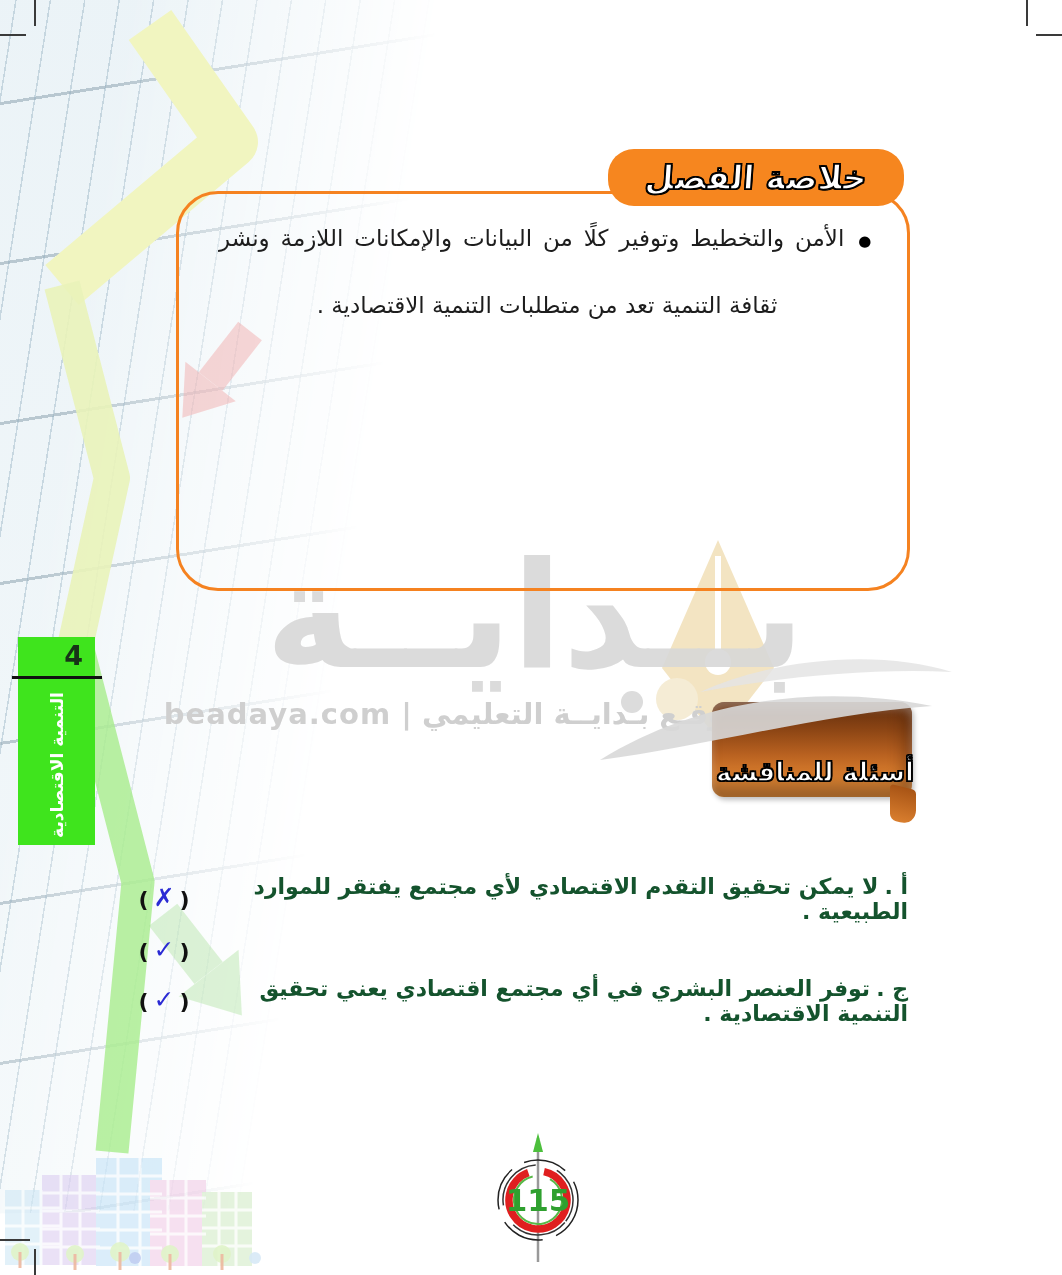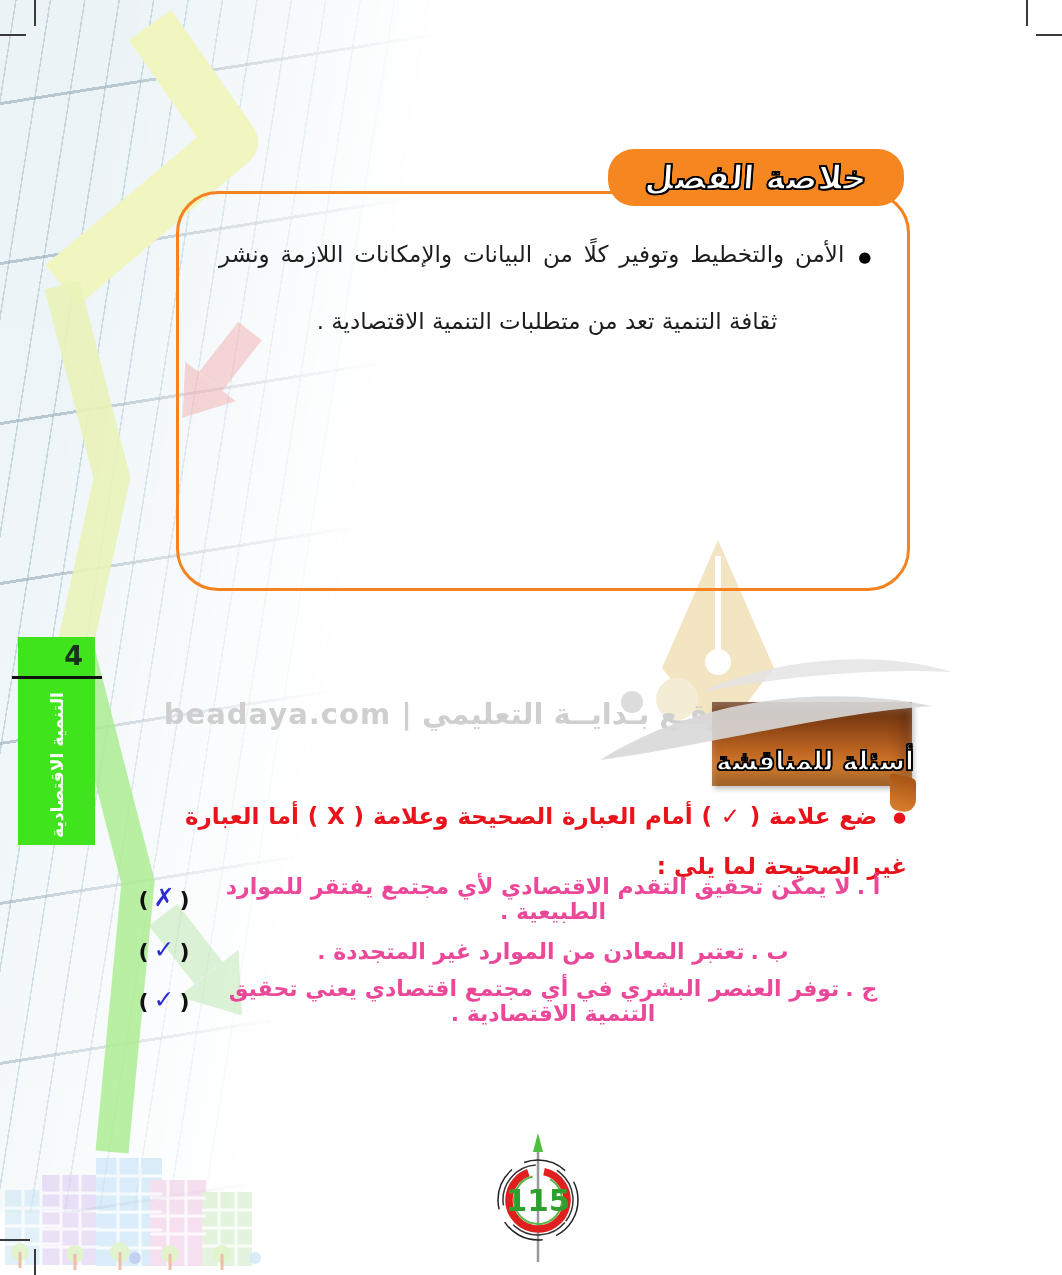--- a/index.html
+++ b/index.html
@@ -23,49 +23,49 @@
   .crop{position:absolute;background:#3a3a3a;z-index:6;}
 
   
   .summary-header{position:absolute;left:608px;top:149px;width:296px;height:57px;z-index:3;
     background:#F6861F;border-radius:26px;display:flex;align-items:center;justify-content:center;}
   .summary-header span{font-size:33px;font-weight:bold;color:#fff;transform:skewX(-4deg);
     -webkit-text-stroke:1.6px #000;text-shadow:1px 1px 0 #000,-1px 1px 0 #000,1px -1px 0 #000,-1px -1px 0 #000;}
 
   
   .summary-box{position:absolute;left:176px;top:191px;width:734px;height:400px;z-index:3;
-    border:3px solid #F58220;border-radius:42px;padding:28px 32px 0 40px;background:transparent;}
+    border:3px solid #F58220;border-radius:42px;padding:12px 32px 0 40px;background:transparent;}
   .s-bullet{direction:rtl;text-align:justify;text-align-last:center;font-size:23px;line-height:64px;color:#1d1d1d;}
   .s-bullet .dot{font-size:15px;color:#000;margin-left:14px;}
 
   
   .wm-logo{position:absolute;left:150px;top:542px;width:770px;z-index:2;direction:rtl;text-align:center;
     font-size:148px;font-weight:bold;color:#D8D8D8;line-height:1;opacity:.9;}
   .wm-site{position:absolute;left:150px;top:697px;width:618px;z-index:2;direction:rtl;text-align:center;
     font-size:29px;font-weight:bold;color:#CFCFCF;letter-spacing:1px;}
 
   
-  .disc-banner{position:absolute;left:712px;top:702px;width:200px;height:84px;z-index:3;border-radius:0;
+  .disc-banner{position:absolute;left:712px;top:702px;width:200px;height:95px;z-index:3;border-radius:12px;
     background:linear-gradient(180deg,#5E2B0C 0%,#8A4414 28%,#B86120 55%,#D97E2E 78%,#E89A45 100%);
     box-shadow:inset 0 7px 9px rgba(255,255,255,.30), inset -7px -12px 16px rgba(60,25,5,.45), 2px 3px 5px rgba(0,0,0,.25);}
   .disc-banner::after{content:'';position:absolute;right:-4px;bottom:-26px;width:26px;height:36px;
     background:linear-gradient(180deg,#A85415,#D97E2E);border-radius:4px 4px 16px 6px;transform:skewY(14deg);}
   .disc-banner span{position:absolute;left:4px;bottom:10px;font-size:26px;font-weight:bold;color:#fff;white-space:nowrap;
     -webkit-text-stroke:1.5px #000;text-shadow:1px 1px 0 #000,-1px 1px 0 #000,1px -1px 0 #000,-1px -1px 0 #000;}
 
   
   .instruction{position:absolute;left:185px;top:792px;width:722px;z-index:3;direction:rtl;
     text-align:justify;text-align-last:right;font-size:23px;font-weight:bold;line-height:49px;color:#E8131B;}
   .instruction .r-dot{font-size:15px;margin-left:16px;vertical-align:2px;}
 
   
   .q-item{position:absolute;left:130px;width:778px;height:46px;z-index:3;display:flex;align-items:center;}
   .q-mark{width:68px;font-size:22px;font-weight:bold;color:#111;display:flex;justify-content:center;gap:5px;flex:none;}
   .q-mark .glyph{color:#2B2BD4;font-size:25px;line-height:22px;}
-  .q-text{flex:1;direction:rtl;text-align:center;font-size:22px;font-weight:bold;color:#ec4899;}
+  .q-text{flex:1;direction:rtl;text-align:right;font-size:22px;font-weight:bold;color:#14532d;}
   .q-text .ltr-sp{margin-left:6px;}
 
   
   .side-tab{position:absolute;left:18px;top:637px;width:77px;height:208px;background:#3FE41D;z-index:3;}
   .tab-num{position:absolute;top:3px;right:12px;font-size:27px;font-weight:bold;color:#173317;}
   .tab-line{position:absolute;top:39px;left:-6px;width:90px;height:3px;background:#101010;}
   .tab-vtext{position:absolute;top:128px;left:39px;transform:translate(-50%,-50%) rotate(-90deg);
     white-space:nowrap;color:#fff;font-size:17px;font-weight:bold;direction:rtl;}
 
   .compass{left:478px;top:1128px;z-index:3;}
@@ -100,57 +100,54 @@
     </g>
   </svg>
 
   <div class="crop" style="left:34px;top:0;width:2px;height:26px"></div>
   <div class="crop" style="left:0;top:34px;width:26px;height:2px"></div>
   <div class="crop" style="left:1026px;top:0;width:2px;height:26px"></div>
   <div class="crop" style="left:1036px;top:34px;width:26px;height:2px"></div>
   <div class="crop" style="left:0;top:1239px;width:30px;height:2px"></div>
   <div class="crop" style="left:34px;top:1249px;width:2px;height:26px"></div>
 
+  <div class="wm-logo">بــدايــة</div>
   <div class="wm-site">مـوقـع بـدايــة التعليمي | beadaya.com</div>
 
   <div class="summary-box">
     <div class="s-bullet"><span class="dot">●</span><span>الأمن والتخطيط وتوفير كلًا من البيانات والإمكانات اللازمة ونشر ثقافة التنمية تعد من متطلبات التنمية الاقتصادية .</span></div>
   </div>
   <div class="summary-header">
     <span>خلاصة الفصل</span>
   </div>
 
   <svg class="over-deco" width="1062" height="1275" viewBox="0 0 1062 1275">
     <path d="M600,760 C700,698 822,684 932,706 C822,714 700,747 600,760 Z" fill="#D8D8D8" opacity="0.9"></path>
     <path d="M700,692 C780,656 882,650 952,672 C872,668 780,677 700,692 Z" fill="#E4E4E4" opacity="0.85"></path>
   </svg>
 
   <div class="disc-banner">
     <span>أسئلة للمناقشة</span>
   </div>
 
-  <div class="instruction">
-    <span class="r-dot">●</span><span>ضع علامة ( ✓ ) أمام العبارة الصحيحة وعلامة ( X ) أما العبارة غير الصحيحة لما يلي :</span>
-  </div>
 
   <div class="q-item" style="top:876px">
     <span class="q-mark">
         <span>(</span>
         <span class="glyph">✗</span>
         <span>)</span>
       </span>
     <span class="q-text"><span class="ltr-sp">أ .</span><span>لا يمكن تحقيق التقدم الاقتصادي لأي مجتمع يفتقر للموارد الطبيعية .</span></span>
   </div>
   <div class="q-item" style="top:928px">
     <span class="q-mark">
         <span>(</span>
         <span class="glyph">✓</span>
         <span>)</span>
       </span>
-    <span class="q-text"><span class="ltr-sp">ب .</span><span>تعتبر المعادن من الموارد غير المتجددة .</span></span>
   </div>
   <div class="q-item" style="top:978px">
     <span class="q-mark">
         <span>(</span>
         <span class="glyph">✓</span>
         <span>)</span>
       </span>
     <span class="q-text"><span class="ltr-sp">ج .</span><span>توفر العنصر البشري في أي مجتمع اقتصادي يعني تحقيق التنمية الاقتصادية .</span></span>
   </div>
 

